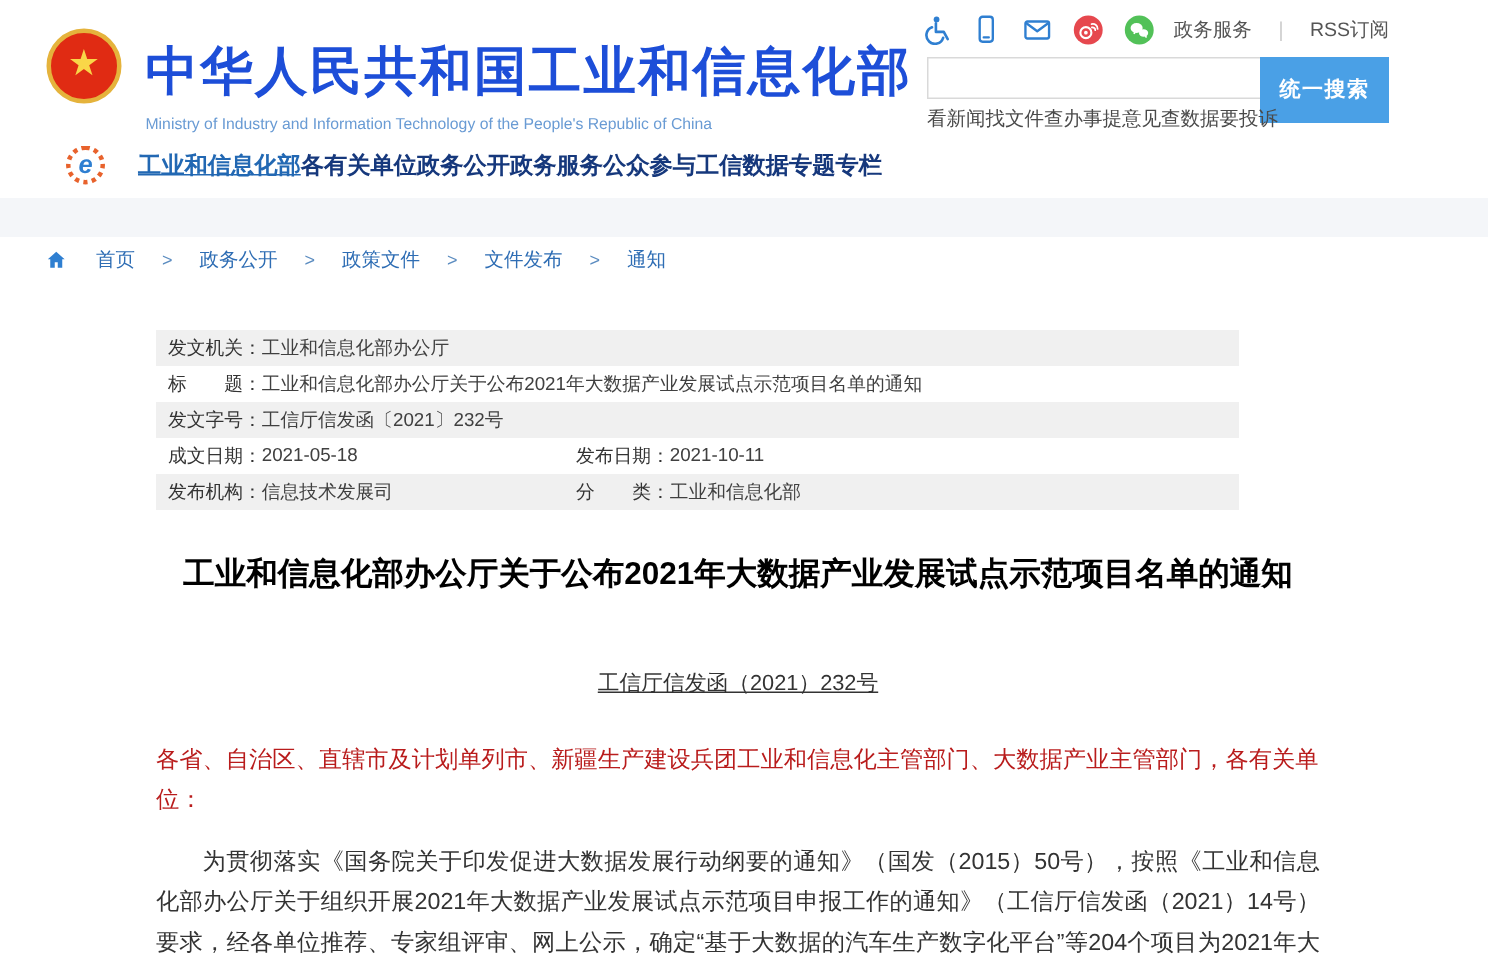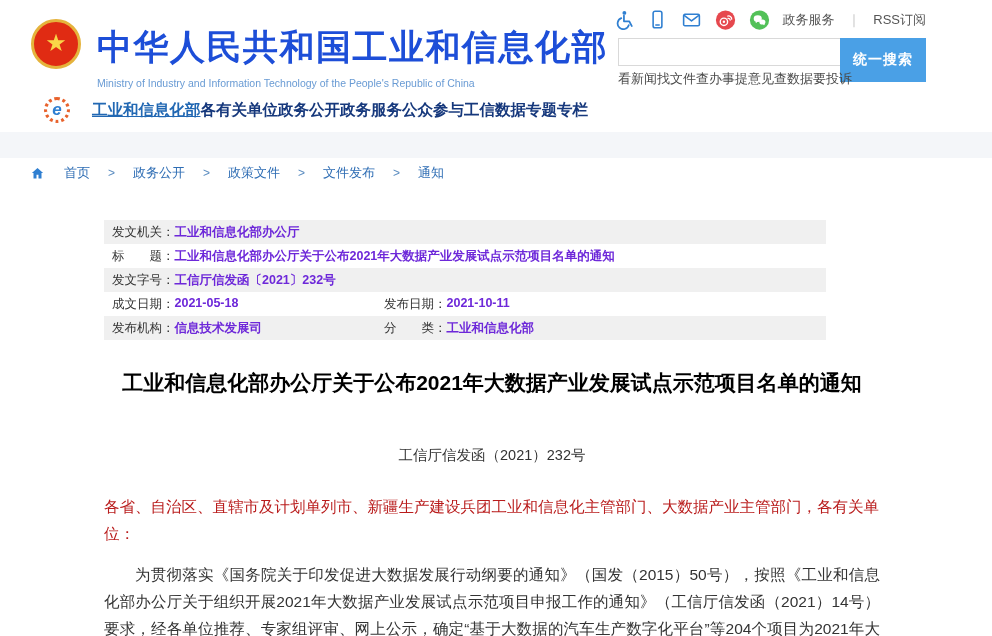--- a/index.html
+++ b/index.html
@@ -51,25 +51,25 @@
   .home-ico { display:inline-flex; margin-right:1px; }
 
   
   .content { margin-left:104px; width:776px; }
   .meta-table { width:722px; margin-top:36px; font-size:12.5px; color:#333; }
   .meta-row { height:24px; display:flex; align-items:center; padding-left:8px; background:#fff; }
   .meta-row.shade { background:#f0f0f0; }
   .pair { display:flex; white-space:nowrap; }
   .pair.first { width:272px; }
   .meta-label { color:#333; }
-  .meta-value { color:#6d28d9;font-weight:bold; }
+  .meta-value { color:#404040; }
 
   .doc-title { margin-top:30px; text-align:center; font-size:21px; font-weight:bold; color:#000;
                line-height:26px; }
-  .doc-number { margin-top:50px; text-align:center; font-size:14.5px; color:#333; }
+  .doc-number { margin-top:50px; text-align:center; font-size:14.5px; color:#333;text-decoration:underline; }
   .salutation { margin-top:28px; font-size:15.5px; color:#b91c1c; line-height:27px; }
   .body-para { margin-top:14px; font-size:15.5px; color:#333; line-height:27px; text-indent:2em;
                text-align:justify; }
 </style>
 </head>
 <body>
 
 <div class="header">
 
   <div class="brand-link">

